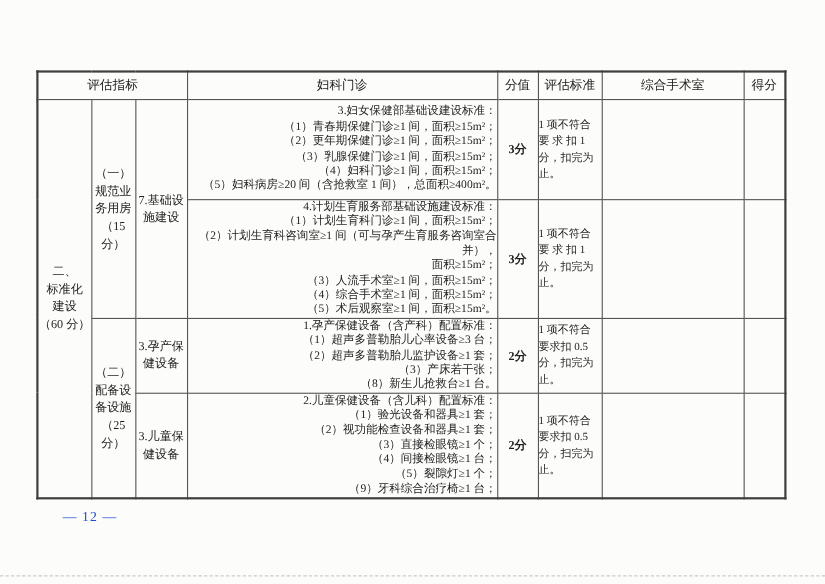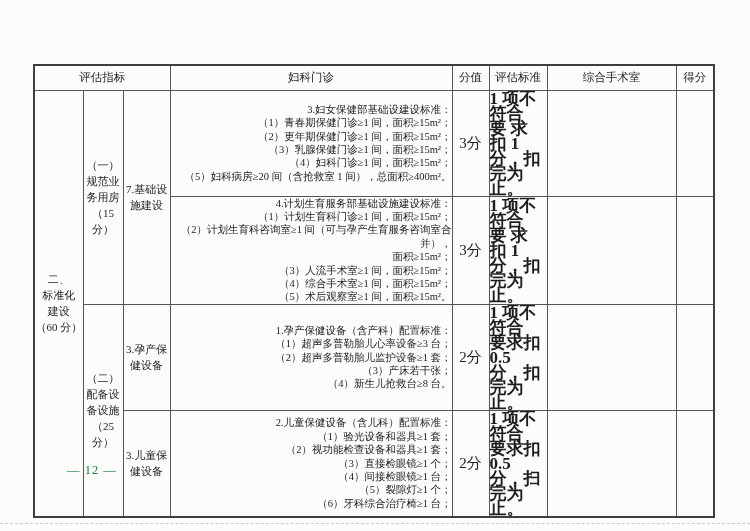--- a/index.html
+++ b/index.html
@@ -40,37 +40,37 @@
     font-size:10.5px;
     line-height:13.4px;
     padding:2px 4px 1px 6px;
     white-space:pre-line;
     vertical-align:middle;
     text-align:right;
   }
   td.score {
     text-align:center;
     vertical-align:middle;
-    font-size:15px;
+    font-size:11px;
+    font-weight:bold;
   }
   td.rule {
-    font-size:17px;
+    font-size:10px;
     line-height:15px;
     padding:2px 3px 2px 6px;
     white-space:pre-line;
     vertical-align:middle;
     text-align:left;
-    font-weight:bold;
   }
   .pageno {
     position:absolute;
-    left:67px; top:463px;
+    left:57px; top:463px;
     font-size:12.5px;
     letter-spacing:1px;
-    color:#15803d;
+    color:#1d4ed8;
   }
   .scan-line {
     position:absolute;
     left:0; top:523px;
     width:750px; height:0;
     border-top:1px dashed #bfbfbd;
     opacity:0.8;
   }
 </style>
 </head>
@@ -149,40 +149,40 @@
 配备设
 备设施
 （25
 分）</td>
       <td class="vert">3.孕产保
 健设备</td>
       <td class="std">1.孕产保健设备（含产科）配置标准：
 （1）超声多普勒胎儿心率设备≥3 台；
 （2）超声多普勒胎儿监护设备≥1 套；
 （3）产床若干张；
-（4）新生儿抢救台≥8 台。</td>
+（8）新生儿抢救台≥1 台。</td>
       <td class="score">2分</td>
       <td class="rule">1 项不符合
 要求扣 0.5
 分，扣完为
 止。</td>
       <td></td>
       <td></td>
     </tr>
 
     <tr style="height:90px">
       <td class="vert">3.儿童保
 健设备</td>
       <td class="std">2.儿童保健设备（含儿科）配置标准：
 （1）验光设备和器具≥1 套；
 （2）视功能检查设备和器具≥1 套；
 （3）直接检眼镜≥1 个；
 （4）间接检眼镜≥1 台；
 （5）裂隙灯≥1 个；
-（6）牙科综合治疗椅≥1 台；</td>
+（9）牙科综合治疗椅≥1 台；</td>
       <td class="score">2分</td>
       <td class="rule">1 项不符合
 要求扣 0.5
 分，扫完为
 止。</td>
       <td></td>
       <td></td>
     </tr>
   </tbody>
     </table>

